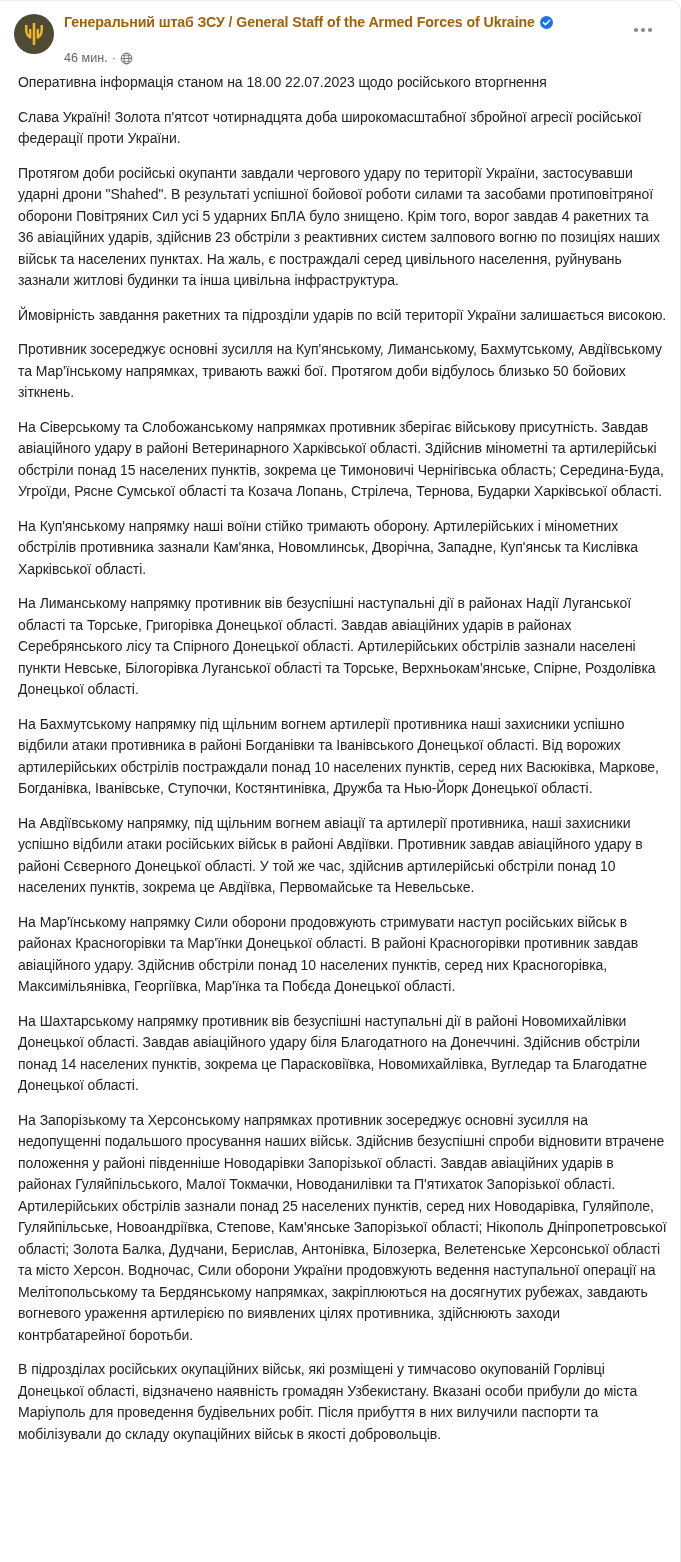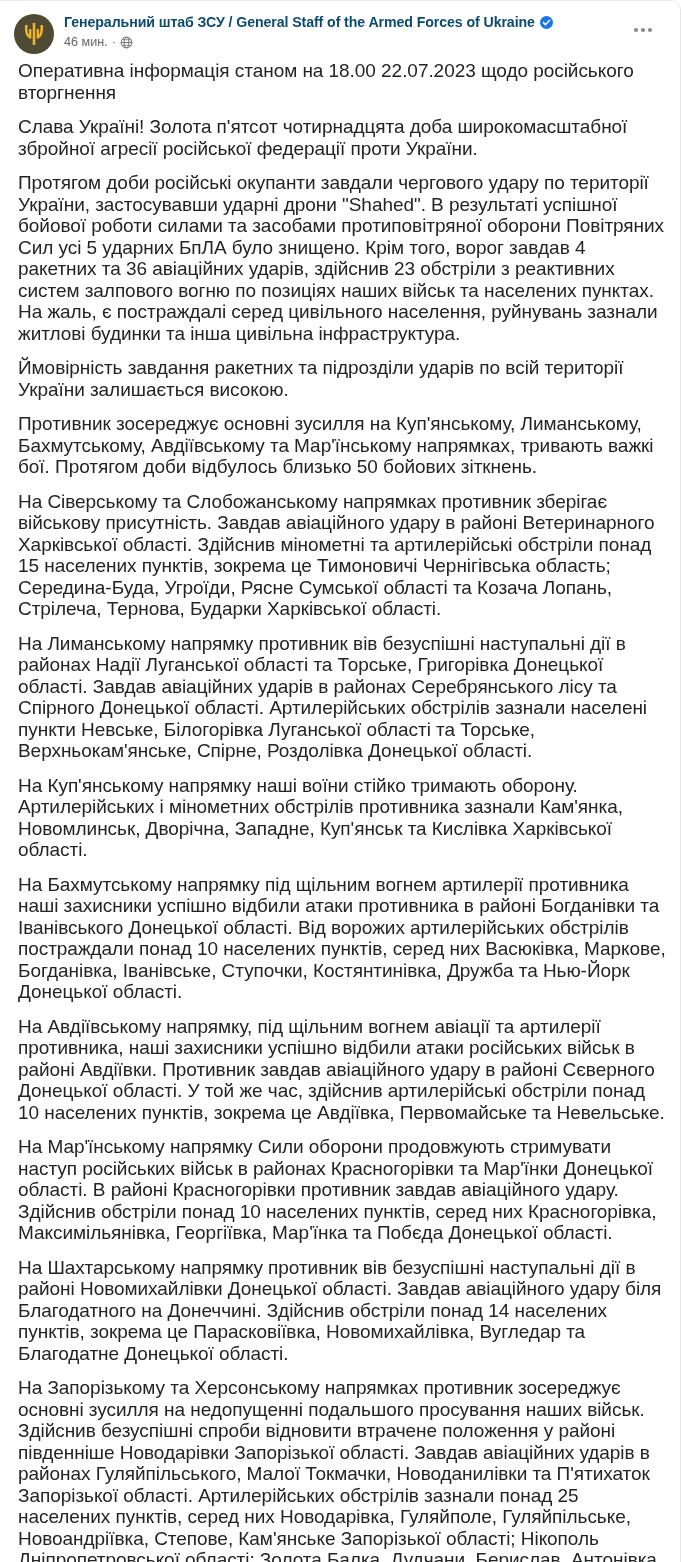--- a/index.html
+++ b/index.html
@@ -61,35 +61,35 @@
   .page-name-row {
     display: flex;
     align-items: center;
     line-height: 17px;
     white-space: nowrap;
   }
 
   .page-name {
     font-size: 14.2px;
     font-weight: bold;
-    color: #0c4a6e;
+    color: #a16207;
     letter-spacing: -0.1px;
   }
 
   .verified-badge {
     display: inline-flex;
     align-items: center;
     margin-left: 5px;
     flex: 0 0 auto;
   }
 
   .meta-row {
     display: flex;
     align-items: center;
-    margin-top: 3px;
+    margin-top: 19px;
     font-size: 12.6px;
     color: #65676b;
     line-height: 16px;
   }
   .meta-dot {
     margin: 0 4px;
     color: #65676b;
     font-size: 12.6px;
   }
   .globe-icon { display: inline-flex; align-items: center; }
@@ -114,21 +114,21 @@
     display: inline-block;
   }
 
   
   .post-body {
     padding: 0 12px 0 18px;
   }
 
   .post-body p {
     margin: 0 0 13px 0;
-    font-size: 19px;
+    font-size: 14px;
     line-height: 21.5px;
     color: #232425;
     letter-spacing: -0.05px;
     word-spacing: 0px;
     text-align: left;
   }
   .post-body p:first-child { margin-top: 0; }
 </style>
 </head>
 <body>
@@ -184,22 +184,22 @@
     </div>
   </div>
 
   <div class="post-body">
     <p>Оперативна інформація станом на 18.00 22.07.2023 щодо російського вторгнення</p>
     <p>Слава Україні! Золота п'ятсот чотирнадцята доба широкомасштабної збройної агресії російської федерації проти України.</p>
     <p>Протягом доби російські окупанти завдали чергового удару по території України, застосувавши ударні дрони "Shahed". В результаті успішної бойової роботи силами та засобами протиповітряної оборони Повітряних Сил усі 5 ударних БпЛА було знищено. Крім того, ворог завдав 4 ракетних та 36 авіаційних ударів, здійснив 23 обстріли з реактивних систем залпового вогню по позиціях наших військ та населених пунктах. На жаль, є постраждалі серед цивільного населення, руйнувань зазнали житлові будинки та інша цивільна інфраструктура.</p>
     <p>Ймовірність завдання ракетних та підрозділи ударів по всій території України залишається високою.</p>
     <p>Противник зосереджує основні зусилля на Куп'янському, Лиманському, Бахмутському, Авдіївському та Мар'їнському напрямках, тривають важкі бої. Протягом доби відбулось близько 50 бойових зіткнень.</p>
     <p>На Сіверському та Слобожанському напрямках противник зберігає військову присутність. Завдав авіаційного удару в районі Ветеринарного Харківської області. Здійснив мінометні та артилерійські обстріли понад 15 населених пунктів, зокрема це Тимоновичі Чернігівська область; Середина-Буда, Угроїди,  Рясне Сумської області та Козача Лопань, Стрілеча, Тернова, Бударки Харківської області.</p>
+    <p>На Куп'янському напрямку наші воїни стійко тримають оборону. Артилерійських і мінометних обстрілів противника зазнали Кам'янка, Новомлинськ, Дворічна, Западне, Куп'янськ та Кислівка Харківської області.</p>
     <p>На Лиманському напрямку противник вів безуспішні наступальні дії в районах Надії Луганської області та Торське,  Григорівка Донецької області. Завдав авіаційних ударів в районах Серебрянського лісу та Спірного Донецької області. Артилерійських обстрілів зазнали населені пункти Невське, Білогорівка Луганської області та Торське, Верхньокам'янське, Спірне, Роздолівка Донецької області.</p>
-    <p>На Куп'янському напрямку наші воїни стійко тримають оборону. Артилерійських і мінометних обстрілів противника зазнали Кам'янка, Новомлинськ, Дворічна, Западне, Куп'янськ та Кислівка Харківської області.</p>
     <p>На Бахмутському напрямку під щільним вогнем артилерії противника наші захисники успішно відбили атаки противника в районі Богданівки та Іванівського Донецької області. Від ворожих артилерійських обстрілів постраждали понад 10 населених пунктів, серед них Васюківка, Маркове, Богданівка, Іванівське, Ступочки, Костянтинівка, Дружба та Нью-Йорк Донецької області.</p>
     <p>На Авдіївському напрямку, під щільним вогнем авіації та артилерії противника, наші захисники успішно відбили атаки російських військ в районі Авдіївки. Противник завдав авіаційного удару в районі Сєверного Донецької області. У той же час, здійснив артилерійські обстріли понад 10 населених пунктів, зокрема це Авдіївка, Первомайське та Невельське.</p>
     <p>На Мар'їнському напрямку Сили оборони продовжують стримувати наступ російських військ в районах Красногорівки та Мар'їнки Донецької області. В районі Красногорівки противник завдав авіаційного удару. Здійснив обстріли понад 10 населених пунктів, серед них Красногорівка, Максимільянівка, Георгіївка, Мар'їнка та Побєда Донецької області.</p>
     <p>На Шахтарському напрямку противник вів безуспішні наступальні дії в районі Новомихайлівки Донецької області. Завдав авіаційного удару біля Благодатного на Донеччині. Здійснив обстріли понад 14 населених пунктів, зокрема це Парасковіївка, Новомихайлівка, Вугледар та Благодатне Донецької області.</p>
     <p>На Запорізькому та Херсонському напрямках противник зосереджує основні зусилля на недопущенні подальшого просування наших військ. Здійснив безуспішні спроби відновити втрачене положення у районі південніше Новодарівки Запорізької області. Завдав авіаційних ударів в районах Гуляйпільського, Малої Токмачки, Новоданилівки та П'ятихаток Запорізької області. Артилерійських обстрілів зазнали понад 25 населених пунктів, серед них Новодарівка, Гуляйполе, Гуляйпільське, Новоандріївка, Степове, Кам'янське Запорізької області; Нікополь Дніпропетровської області; Золота Балка, Дудчани, Берислав, Антонівка, Білозерка, Велетенське Херсонської області та місто Херсон. Водночас, Сили оборони України продовжують ведення наступальної операції на Мелітопольському та Бердянському напрямках, закріплюються на досягнутих рубежах, завдають вогневого ураження артилерією по виявлених цілях противника, здійснюють заходи контрбатарейної боротьби.</p>
     <p>В підрозділах російських окупаційних військ, які розміщені у тимчасово окупованій Горлівці Донецької області, відзначено наявність громадян Узбекистану. Вказані особи прибули до міста Маріуполь для проведення будівельних робіт. Після прибуття в них вилучили паспорти та мобілізували до складу окупаційних військ в якості добровольців.</p>
 
   </div>
 
 </div>

